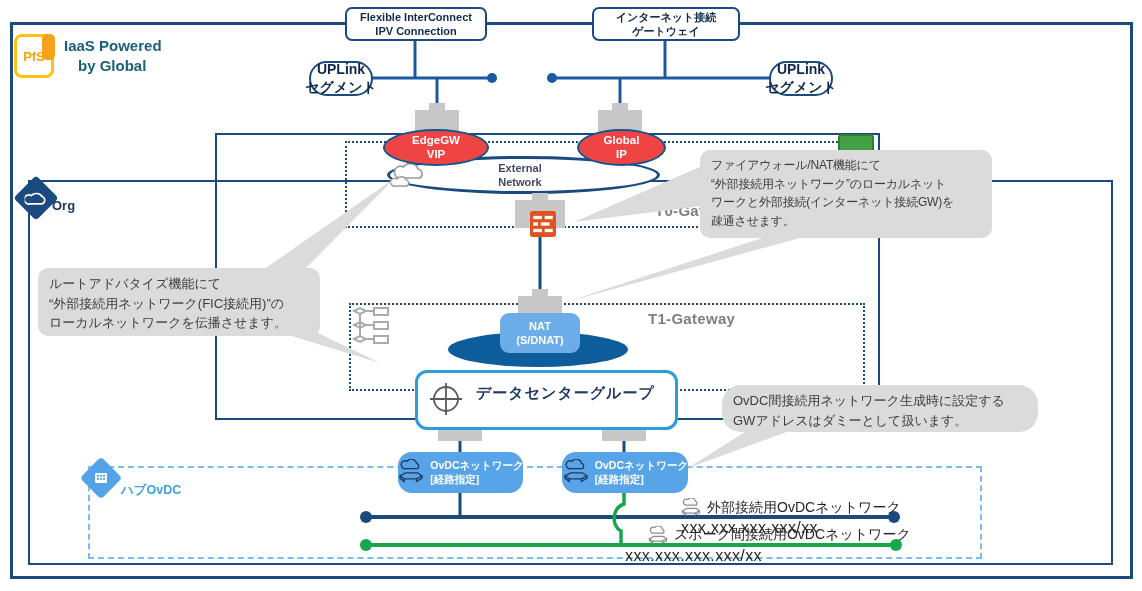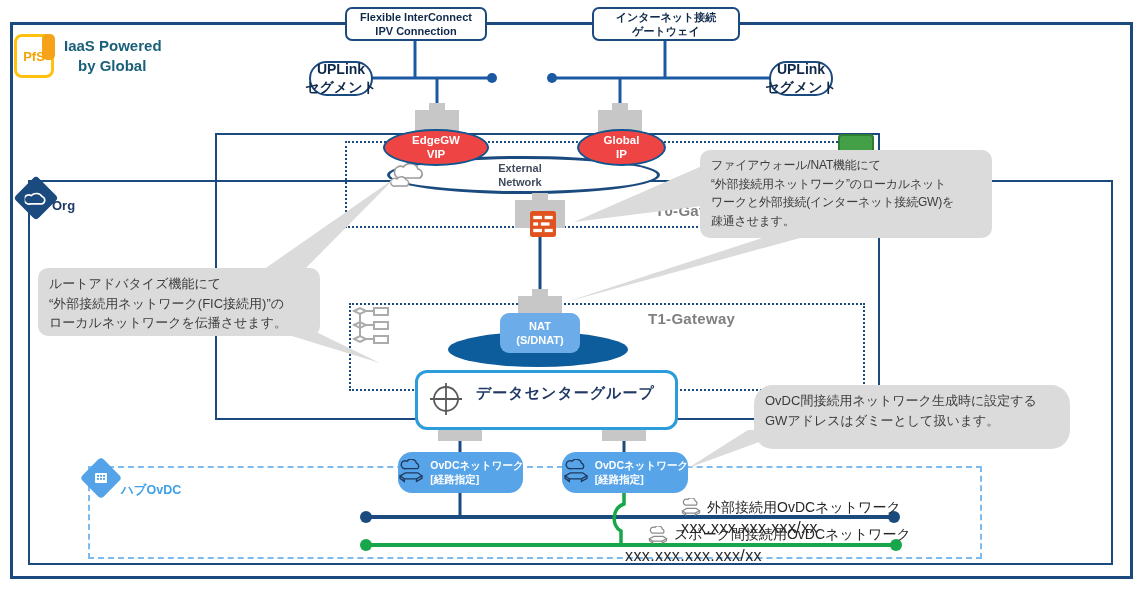--- a/index.html
+++ b/index.html
@@ -241,16 +241,16 @@
   <div class="abs beam" style="left:560px;top:232px;width:245px;height:75px;clip-path:polygon(202px 6px,240px 6px,6px 70px);"></div>
   <div class="abs beam" style="left:683px;top:425px;width:112px;height:48px;clip-path:polygon(65px 5px,109px 5px,5px 43px);"></div>
 
   <div class="abs callout pre" style="left:38px;top:268px;width:282px;height:68px;">ルートアドバタイズ機能にて
 “外部接続用ネットワーク(FIC接続用)”の
 ローカルネットワークを伝播させます。</div>
   <div class="abs callout pre" style="left:700px;top:150px;width:292px;height:88px;font-size:12px;line-height:1.55;letter-spacing:-0.2px;">ファイアウォール/NAT機能にて
 “外部接続用ネットワーク”のローカルネット
 ワークと外部接続(インターネット接続GW)を
 疎通させます。</div>
-  <div class="abs callout pre" style="left:754px;top:385px;width:316px;height:64px;border-radius:19px;">OvDC間接続用ネットワーク生成時に設定する
+  <div class="abs callout pre" style="left:722px;top:385px;width:316px;height:47px;border-radius:19px;">OvDC間接続用ネットワーク生成時に設定する
 GWアドレスはダミーとして扱います。</div>
 
 </div>
 
 </body></html>

